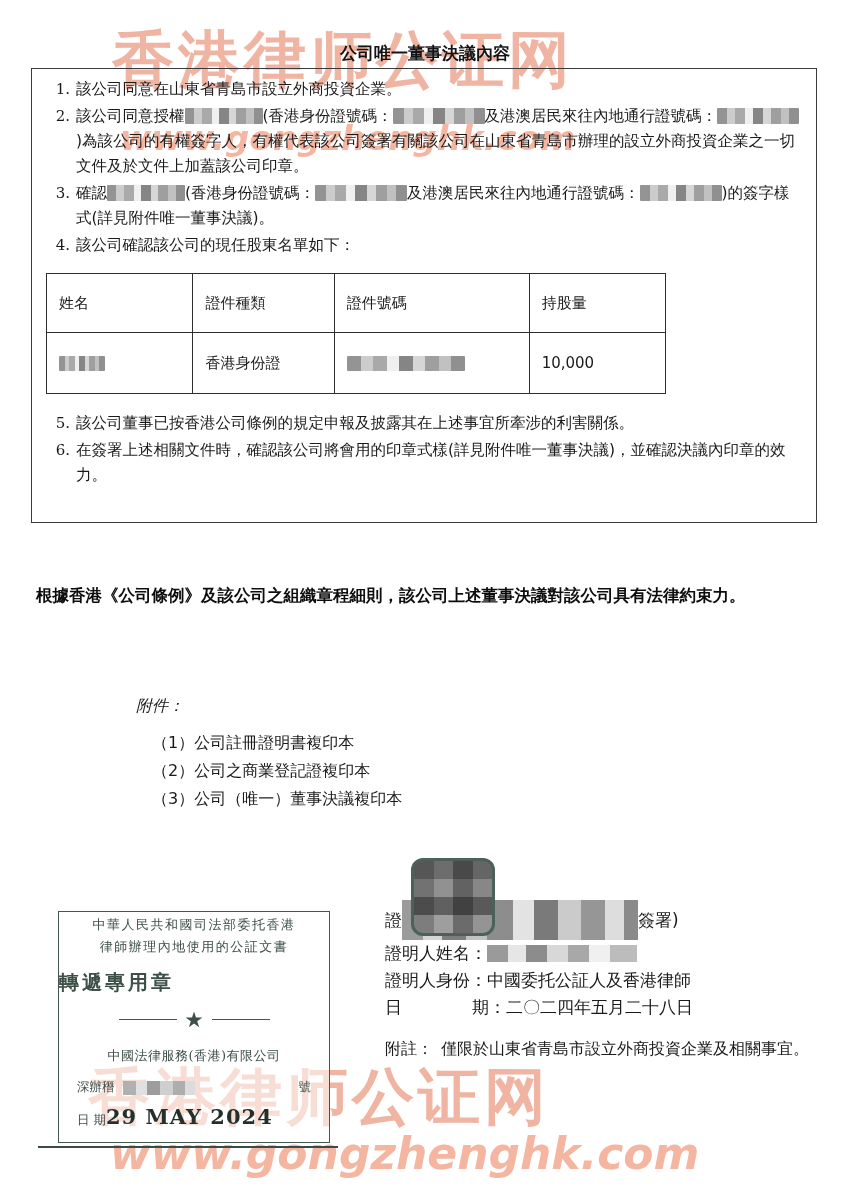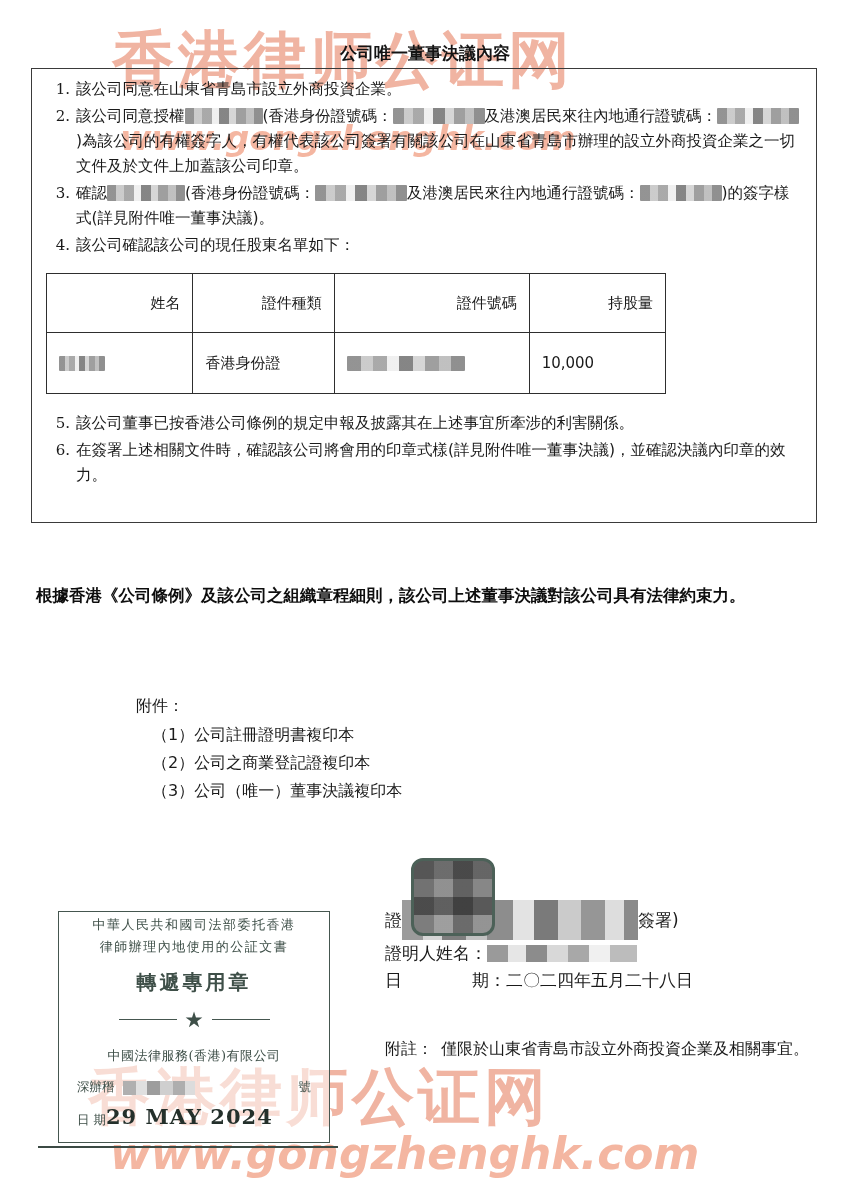--- a/index.html
+++ b/index.html
@@ -127,21 +127,21 @@
   .sh-table td {
     border: 1.3px solid #2e2e2e;
     padding: 8px 12px;
     vertical-align: middle;
     height: 34px;
   }
   .sh-table .c1 { width: 148px; }
   .sh-table .c2 { width: 152px; }
   .sh-table .c3 { width: 188px; }
   .sh-table .c4 { width: 132px; }
-  .sh-table tr.head td { height: 42px; text-align: right; }
+  .sh-table tr.head td { height: 42px; }
   .sh-table tr.body td { height: 44px; }
 
   
   .legal-para {
     position: absolute;
     left: 36px;
     top: 582px;
     width: 782px;
     font-size: 16.5px;
     line-height: 27px;
@@ -150,21 +150,21 @@
   }
 
   
   .attach {
     position: absolute;
     left: 136px;
     top: 692px;
     font-size: 16px;
     line-height: 28px;
   }
-  .attach .att-head { margin-bottom: 1px; }
+  .attach .att-head { margin-bottom: 9px; font-style: italic; }
   .attach ul { list-style: none; margin: 0; padding: 0 0 0 16px; }
 
   
   .seal {
     position: absolute;
     left: 58px;
     top: 911px;
     width: 272px;
     height: 232px;
     border: 1.6px solid #45564f;
@@ -174,21 +174,21 @@
     background: rgba(255,255,255,.55);
   }
   .seal .s-l1, .seal .s-l2 {
     text-align: center;
     font-size: 13px;
     letter-spacing: 1.5px;
     margin-top: 4px;
   }
   .seal .s-l2 { margin-top: 4px; }
   .seal .s-title {
-    text-align: center;
+    text-align: left;
     font-size: 20px;
     font-weight: 700;
     letter-spacing: 3px;
     margin-top: 13px;
   }
   .seal .s-div {
     display: flex;
     align-items: center;
     justify-content: center;
     gap: 8px;
@@ -387,20 +387,24 @@
       <div class="row">
         <span>證</span>
         <span class="r-sign"></span>
         <span>簽署)</span>
       </div>
       <div class="row">
         <span>證明人姓名：</span>
         <span class="r-certname"></span>
       </div>
       <div class="row">
+        <span>證明人身份：</span>
+        <span>中國委托公証人及香港律師</span>
+      </div>
+      <div class="row">
         <span class="label-date">
           <span>日</span>
           <span>期</span>
         </span>
         <span>：</span>
         <span>二〇二四年五月二十八日</span>
       </div>
     </div>
 
     <div class="footnote">

